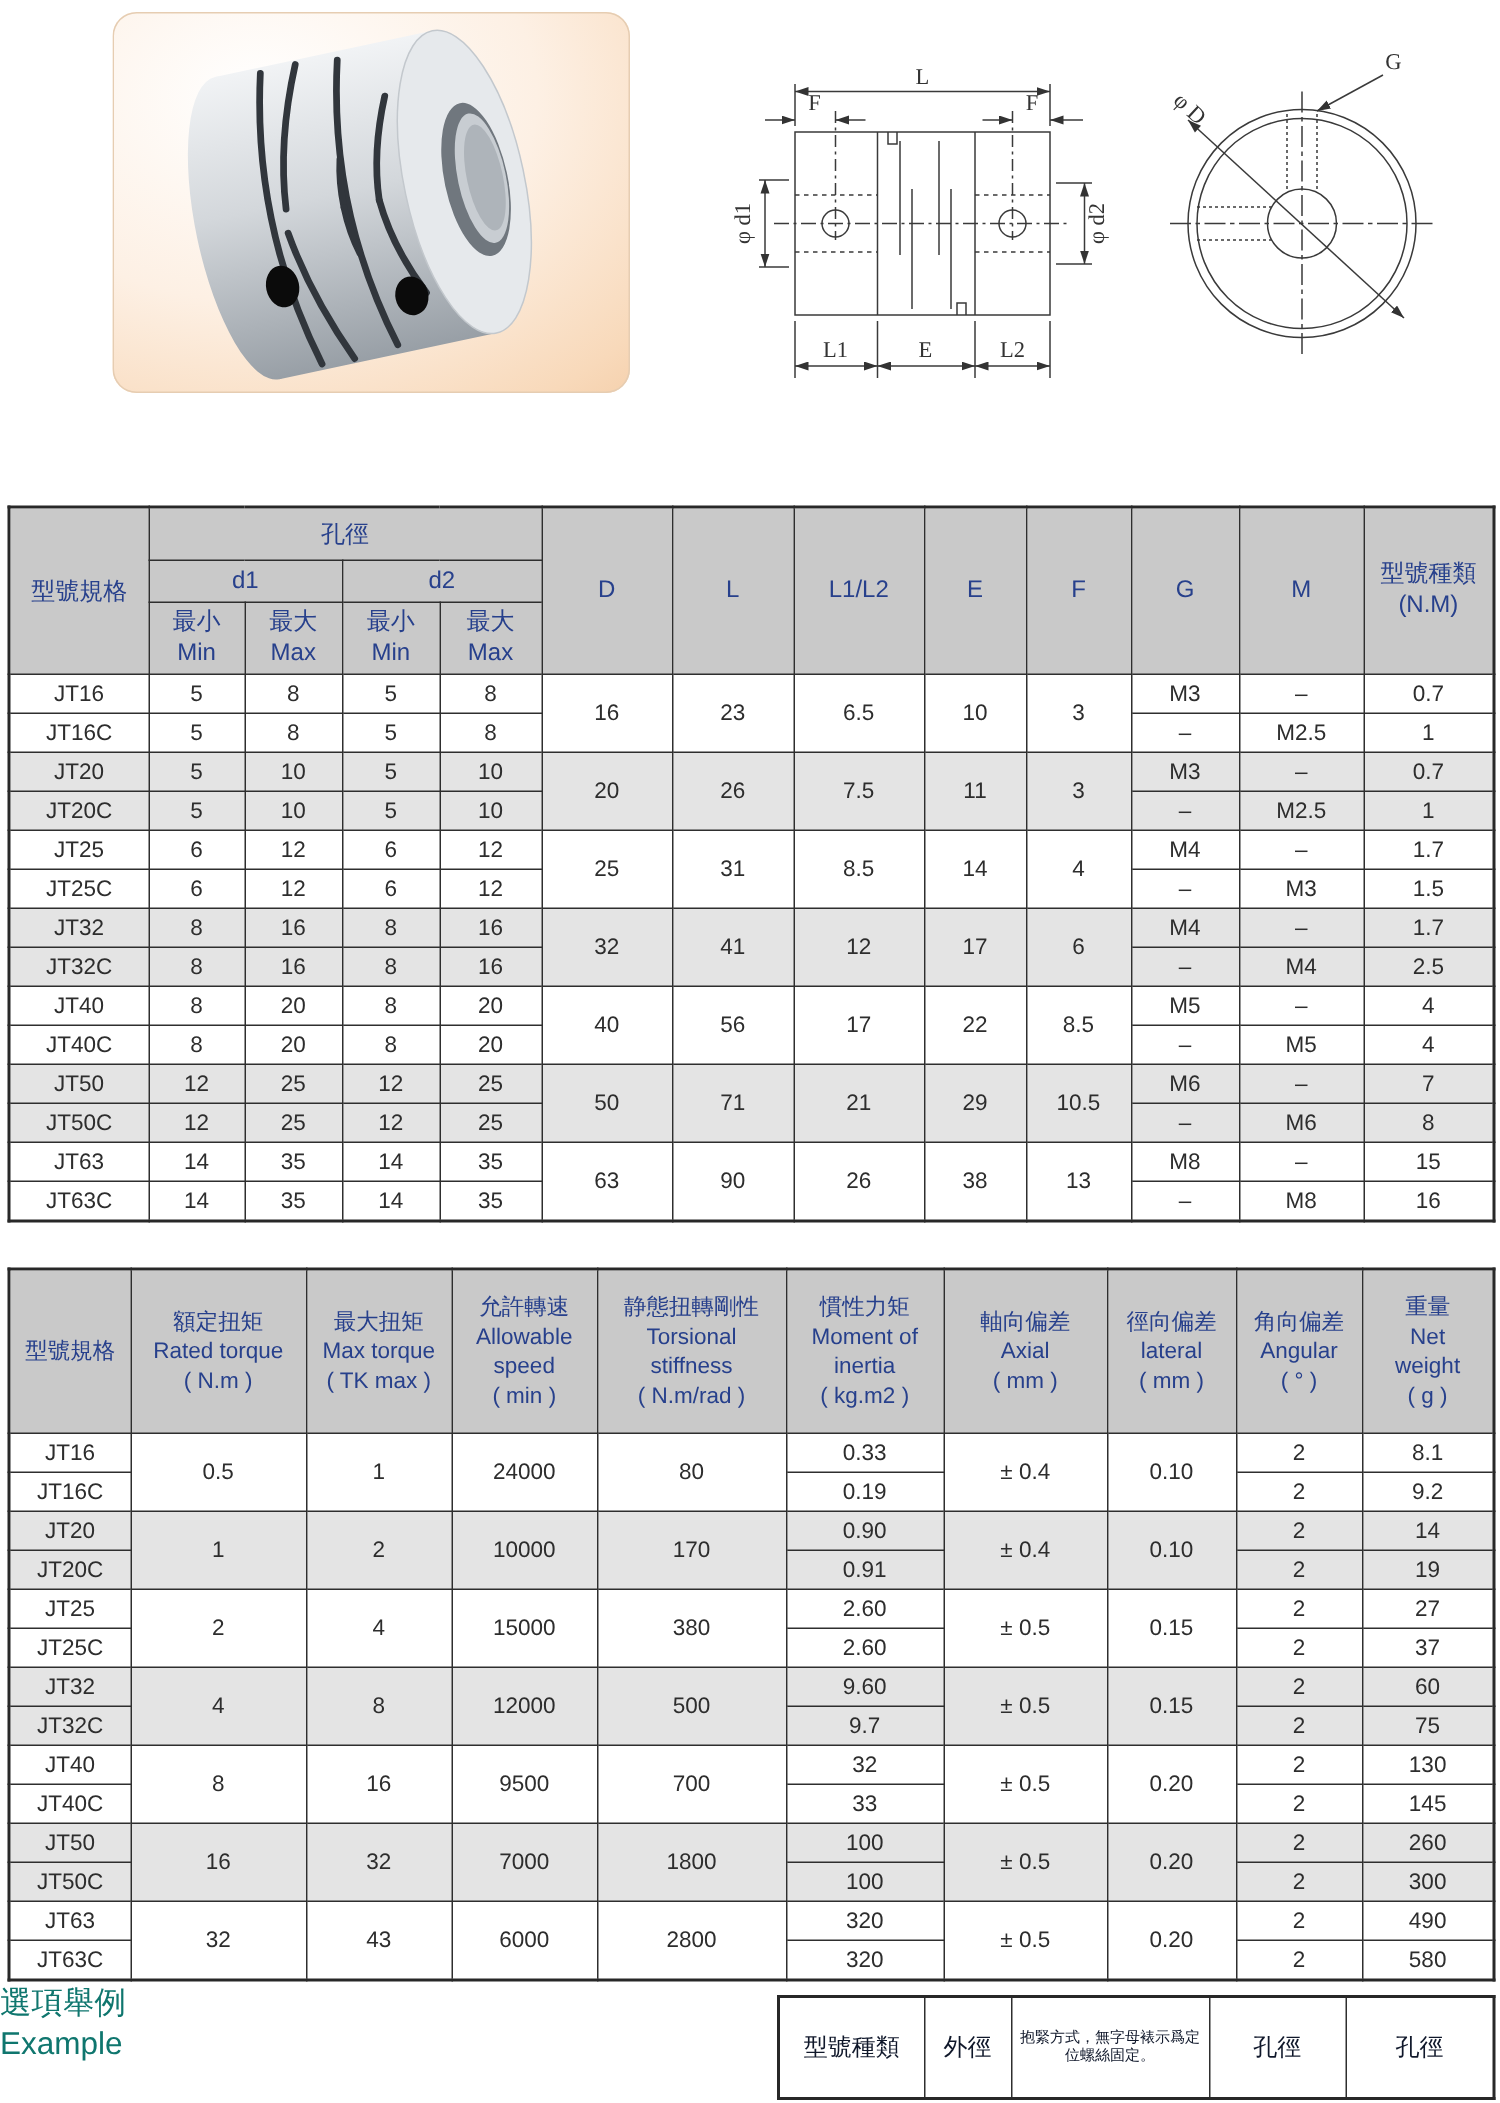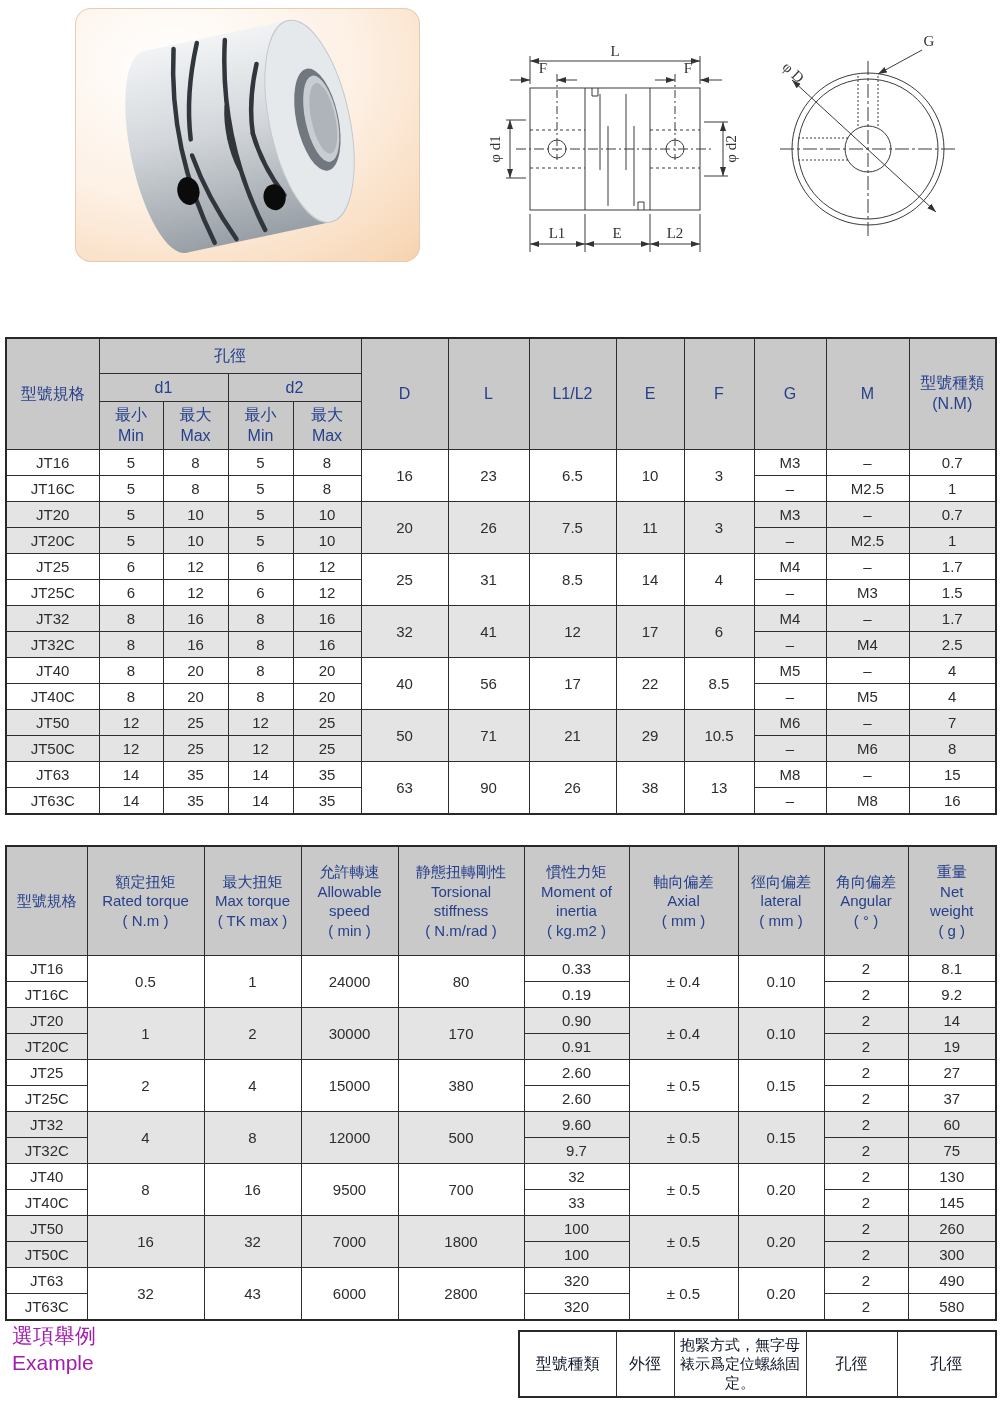--- a/index.html
+++ b/index.html
@@ -24,22 +24,22 @@
   .t2{left:5px;top:845px;width:990px}
   .t2 thead th{height:108px;font-size:15px;line-height:1.3}
   .t2 tbody td{height:25px;font-size:15px;color:#2d2d2d}
   tr.alt td{background:#e4e4e4}
   tr.plain td{background:#fff}
   .ln{display:block;line-height:1.3}
   
   .ex{left:518px;top:1330px;width:477px}
   .ex th{height:33px;font-size:15px}
   .ex td{height:36px;font-size:16px;color:#0f172a;background:#fff}
-  .ex td.small{font-size:15px;line-height:1.25;padding:4px 3px}
-  .caption{position:absolute;left:12px;top:1322px;color:#a21caf;font-size:21px;line-height:1.3}
+  .ex td.small{font-size:10px;line-height:1.25;padding:15px 3px}
+  .caption{position:absolute;left:0;top:1322px;color:#0f766e;font-size:21px;line-height:1.3}
 </style>
 </head>
 <body>
 
 <div class="photo">
   <svg width="345" height="254" viewBox="0 0 345 254">
     <defs>
       <linearGradient id="met" x1="0" y1="0" x2="0" y2="1">
         <stop offset="0" stop-color="#f1f3f5"></stop>
           <stop offset="0.45" stop-color="#d3d7db"></stop>
@@ -460,21 +460,21 @@
     <tr class="plain">
         <td>JT16C</td>
         <td>0.19</td>
         <td>2</td>
         <td>9.2</td>
       </tr>
     <tr class="alt">
         <td>JT20</td>
         <td rowspan="2">1</td>
         <td rowspan="2">2</td>
-        <td rowspan="2">30000</td>
+        <td rowspan="2">10000</td>
         <td rowspan="2">170</td>
         <td>0.90</td>
         <td rowspan="2">± 0.4</td>
         <td rowspan="2">0.10</td>
         <td>2</td>
         <td>14</td>
       </tr>
     <tr class="alt">
         <td>JT20C</td>
         <td>0.91</td>

